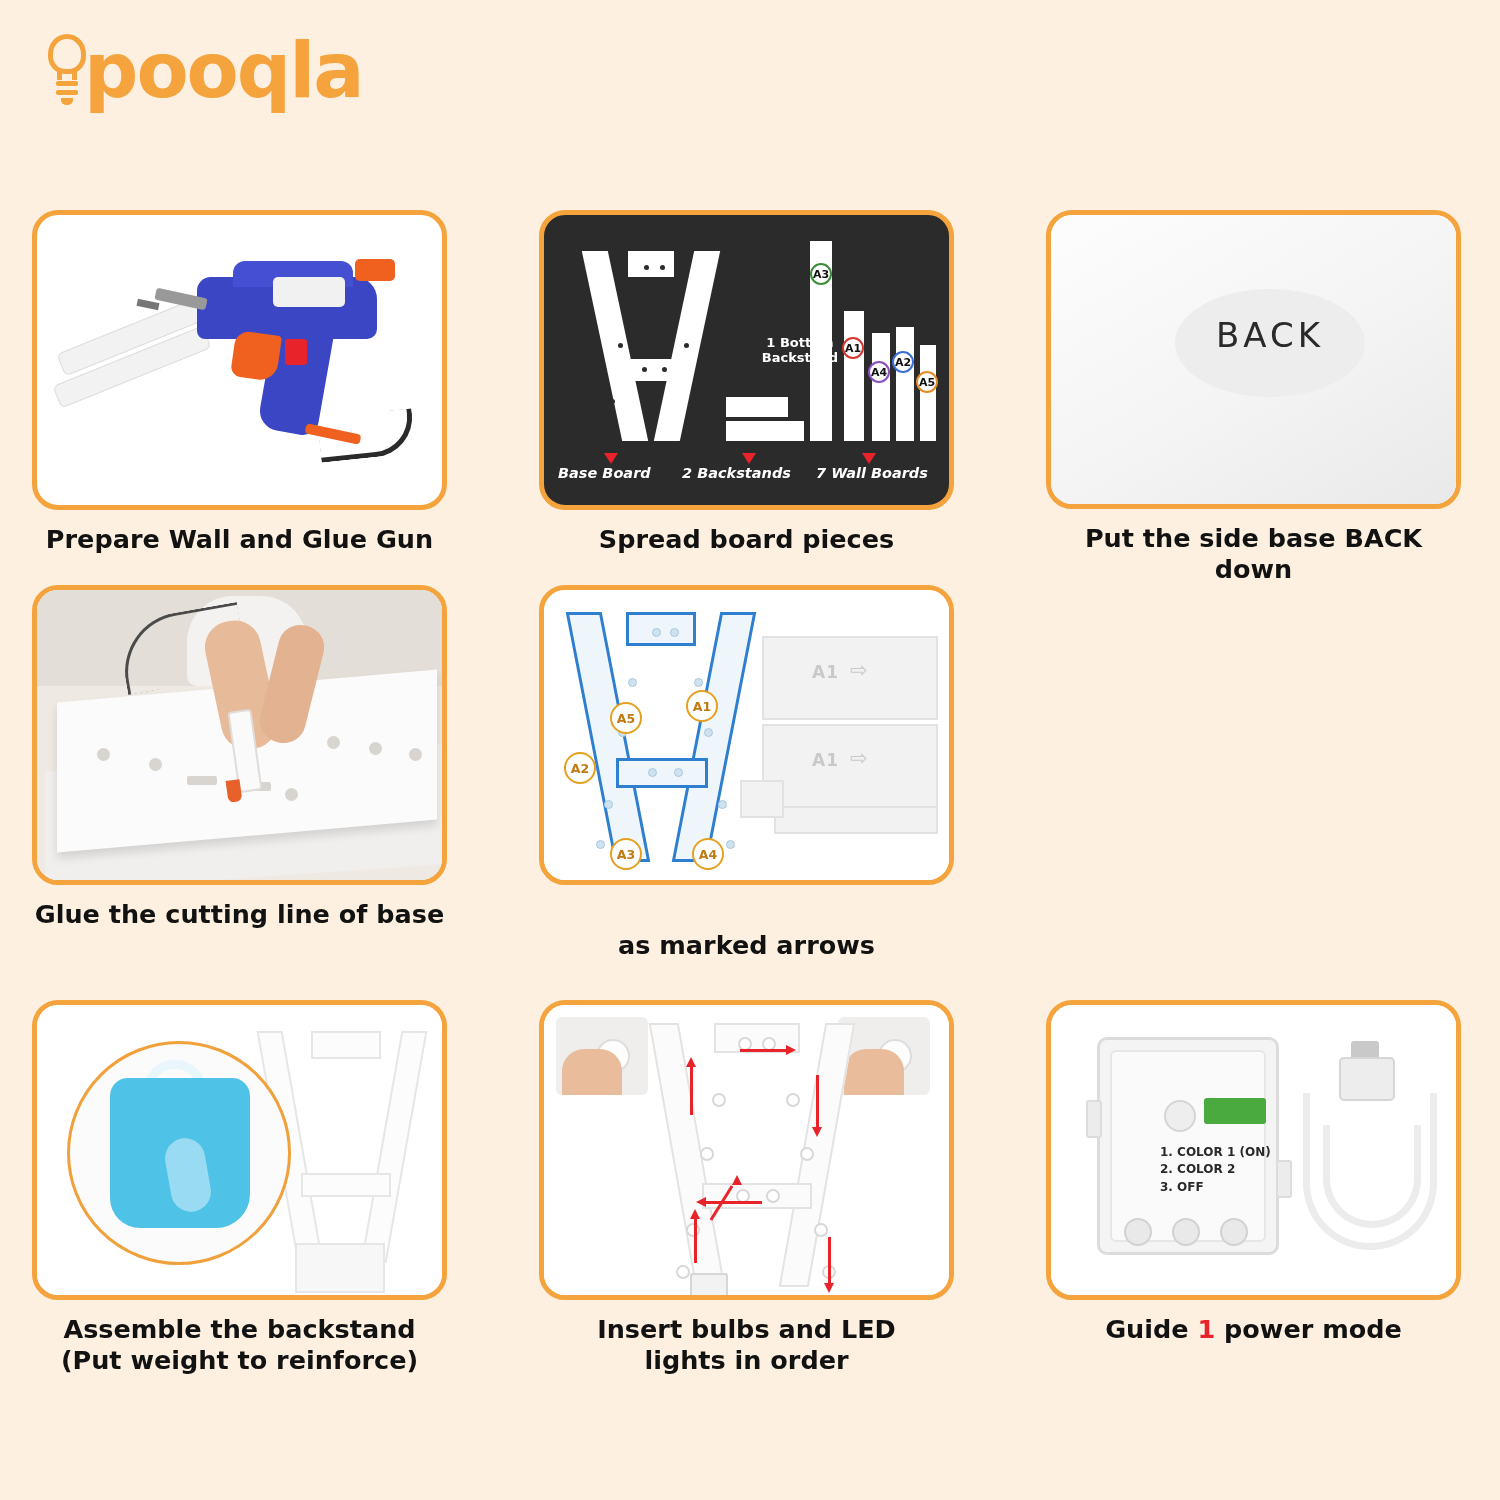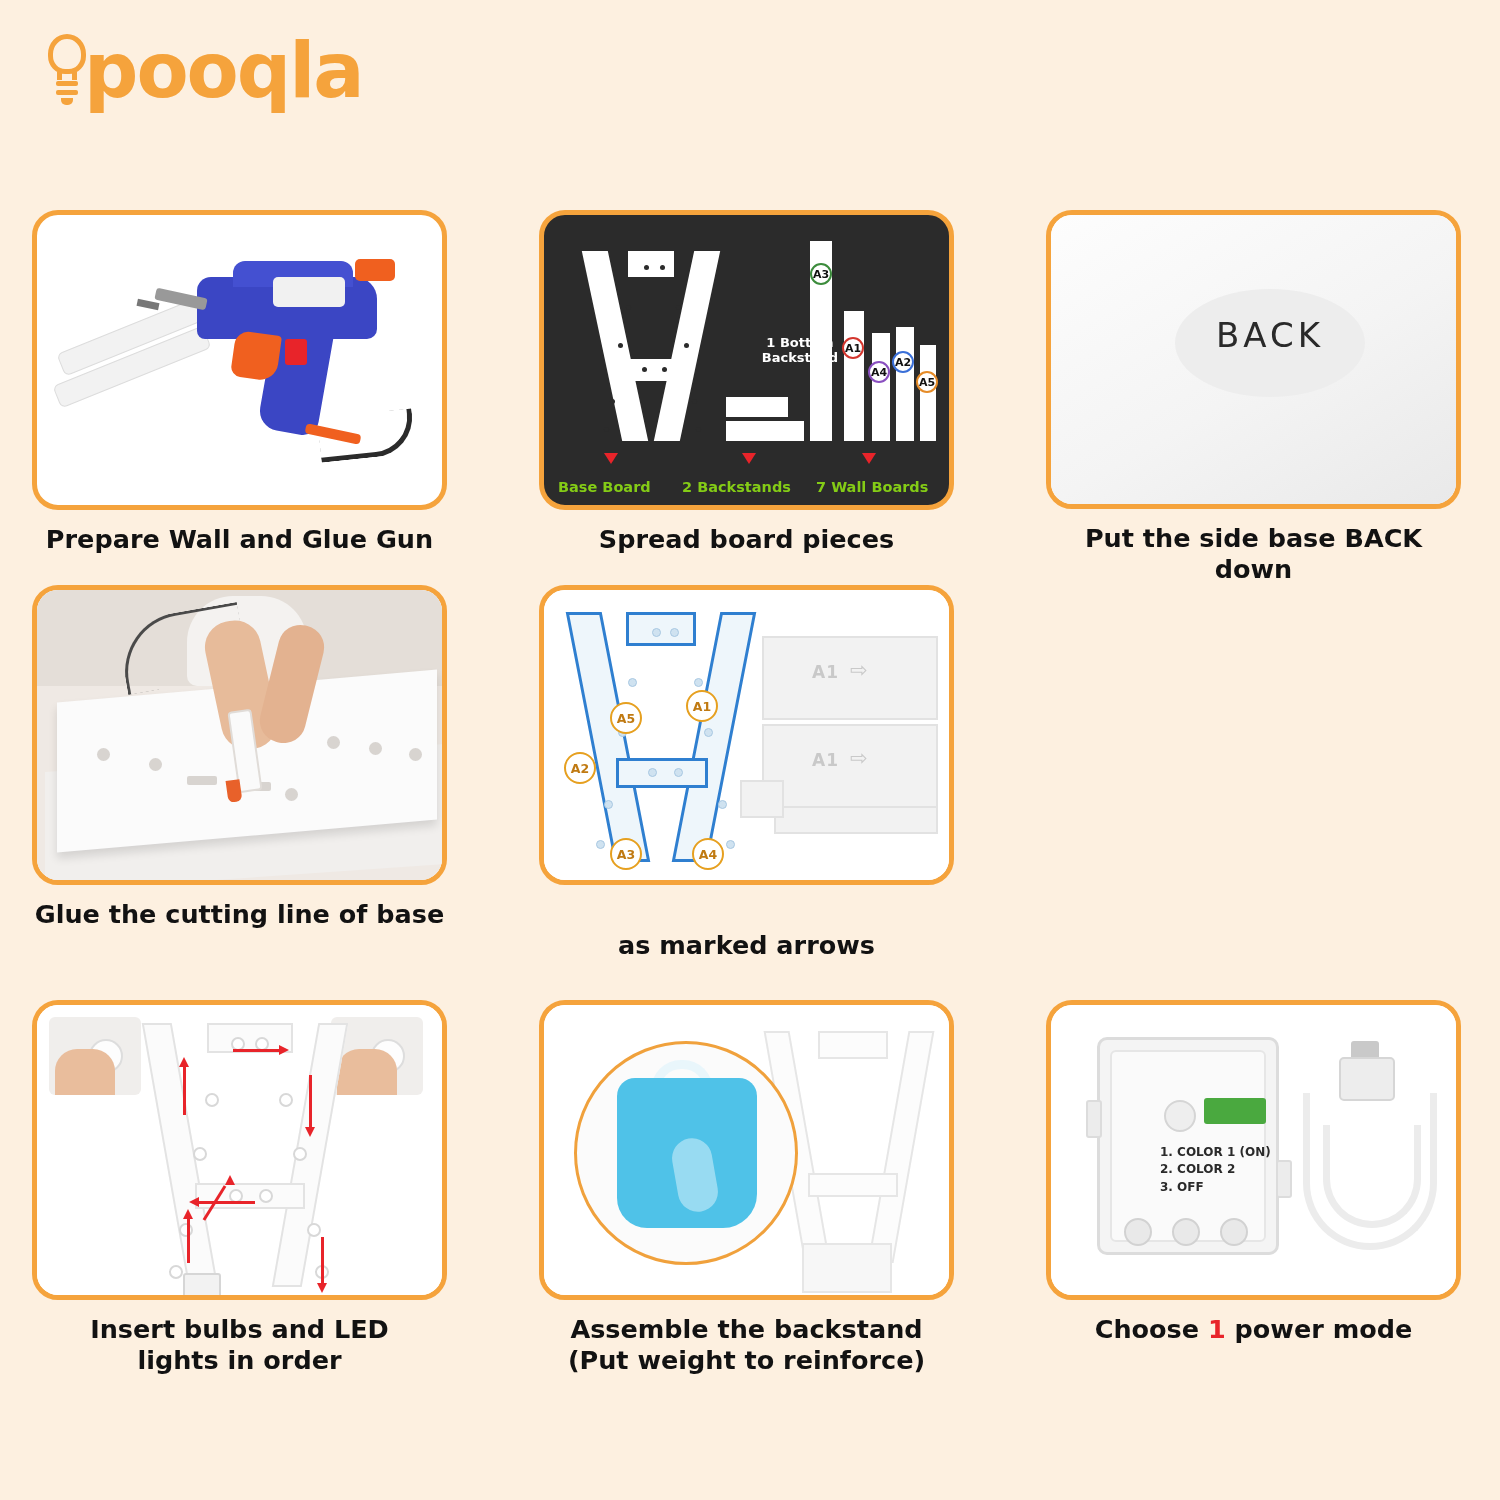--- a/index.html
+++ b/index.html
@@ -298,25 +298,26 @@
     border: 2px solid #3c8c3c;
     box-sizing: border-box;
     font-family: "DejaVu Sans", sans-serif;
   }
   .bp-badge.red { border-color: #d4362e; }
   .bp-badge.pur { border-color: #8a4fc0; }
   .bp-badge.blu { border-color: #3a6fd8; }
   .bp-badge.org { border-color: #e58b27; }
   .bp-foot {
     position: absolute;
-    bottom: 10px;
-    color: #84cc16;
+    bottom: 24px;
+    color: #ffffff;
     font-size: 14.5px;
     font-weight: bold;
     font-family: "DejaVu Sans", sans-serif;
+    font-style: italic;
   }
   .bp-arrow {
     position: absolute;
     width: 0; height: 0;
     border-left: 7px solid transparent;
     border-right: 7px solid transparent;
     border-top: 11px solid #e8242a;
   }
 
   
@@ -1030,20 +1031,45 @@
         <span>as marked arrows</span>
       </div>
     </div>
 
   </div>
 
   <div class="row row-3">
 
     <div class="cell">
       <div class="photo">
+        <div class="p8-bg"></div>
+
+        <div class="p8-letter">
+          <div class="p8-a-left"></div>
+          <div class="p8-a-right"></div>
+          <div class="p8-a-bar"></div>
+          <div class="p8-a-top"></div>
+        </div>
+        <div class="p8-stand"></div>
+
+        <div class="p8-circle">
+          <div class="p8-bag-handle"></div>
+          <div class="p8-bag">
+            <div class="p8-bag-shine"></div>
+          </div>
+        </div>
+      </div>
+      <div class="caption">
+        <span>Assemble the backstand</span><br>
+        <span>(Put weight to reinforce)</span>
+      </div>
+    </div>
+
+    <div class="cell">
+      <div class="photo">
         <div class="p7-bg"></div>
 
         <div class="p7-inset" style="left:12px;top:12px;">
           <div class="bulb"></div>
           <div class="hand"></div>
         </div>
         <div class="p7-inset" style="left:294px;top:12px;">
           <div class="bulb"></div>
           <div class="hand"></div>
         </div>
@@ -1091,45 +1117,20 @@
         <div class="p7-redarrow ra-up" style="left:188px;top:170px;"></div>
       </div>
       <div class="caption">
         <span>Insert bulbs and LED</span><br>
         <span>lights in order</span>
       </div>
     </div>
 
     <div class="cell">
       <div class="photo">
-        <div class="p8-bg"></div>
-
-        <div class="p8-letter">
-          <div class="p8-a-left"></div>
-          <div class="p8-a-right"></div>
-          <div class="p8-a-bar"></div>
-          <div class="p8-a-top"></div>
-        </div>
-        <div class="p8-stand"></div>
-
-        <div class="p8-circle">
-          <div class="p8-bag-handle"></div>
-          <div class="p8-bag">
-            <div class="p8-bag-shine"></div>
-          </div>
-        </div>
-      </div>
-      <div class="caption">
-        <span>Assemble the backstand</span><br>
-        <span>(Put weight to reinforce)</span>
-      </div>
-    </div>
-
-    <div class="cell">
-      <div class="photo">
         <div class="p9-bg"></div>
         <div class="p9-box">
           <div class="p9-box-inner"></div>
           <div class="p9-knob"></div>
           <div class="p9-green"></div>
           <div class="p9-switch-text">
             <div>1. COLOR 1 (ON)</div>
             <div>2. COLOR 2</div>
             <div>3. OFF</div>
           </div>
@@ -1139,19 +1140,19 @@
           <div class="p9-tab" style="left:-14px;top:60px;"></div>
           <div class="p9-tab" style="left:176px;top:120px;"></div>
         </div>
 
         <div class="p9-usb-tip"></div>
         <div class="p9-usb-head"></div>
         <div class="p9-cable"></div>
         <div class="p9-cable2"></div>
       </div>
       <div class="caption">
-        <span>Choose</span>
+        <span>Guide</span>
         <span class="hl">1</span>
         <span>power mode</span>
       </div>
     </div>
   </div>
 </div>
 
 </body></html>

